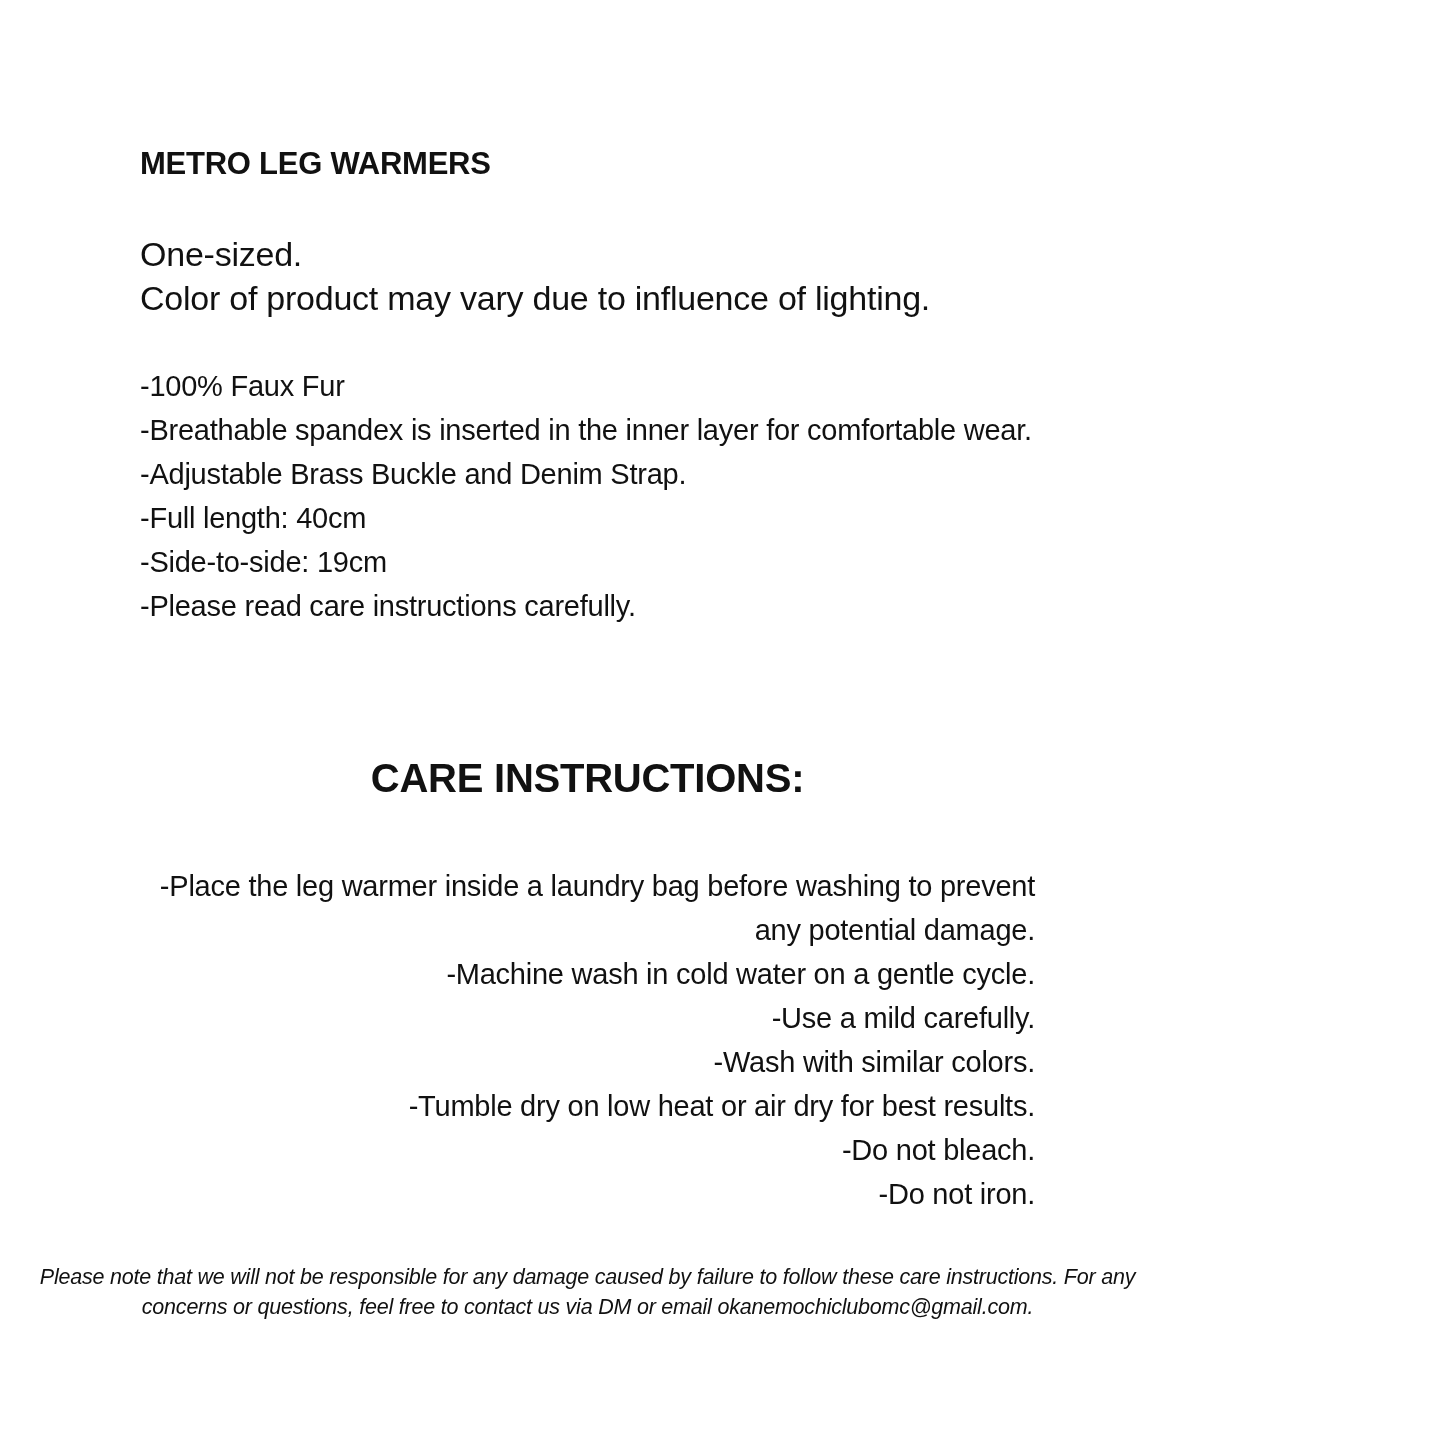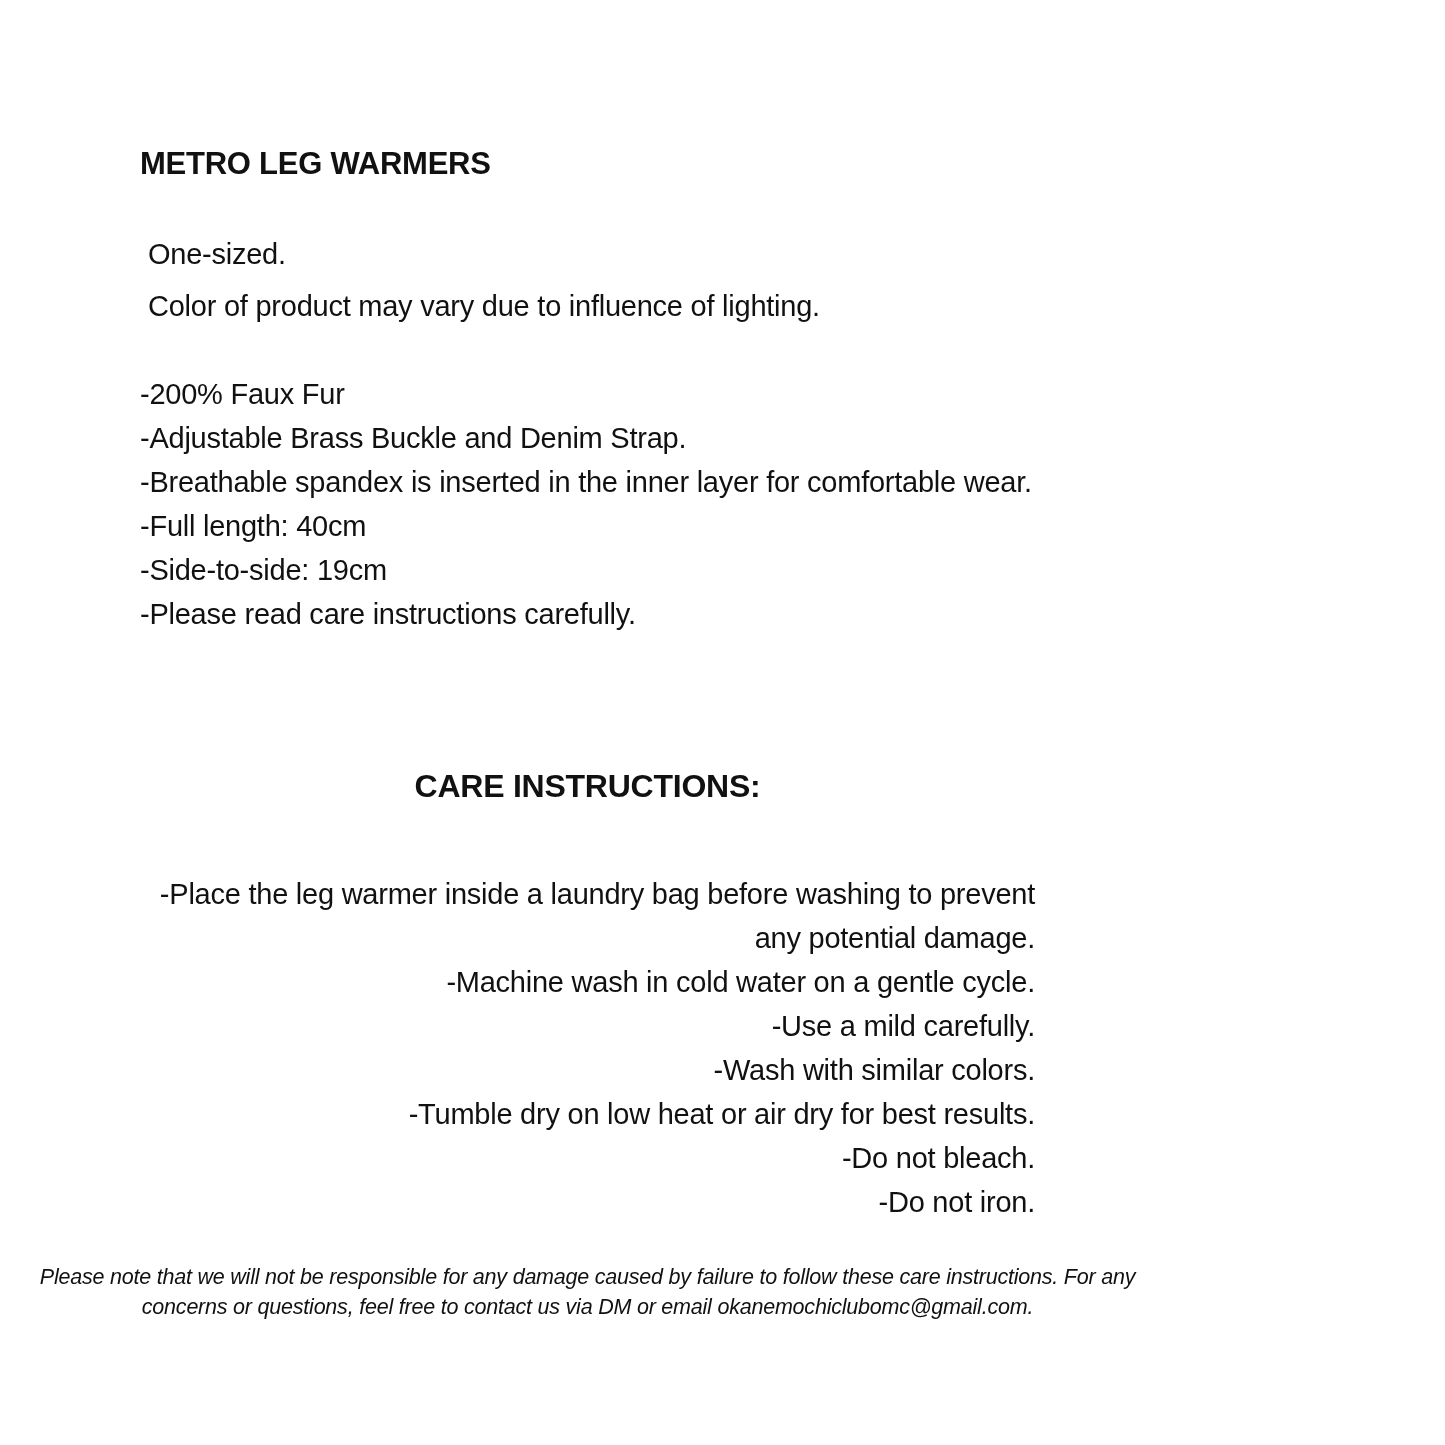--- a/index.html
+++ b/index.html
@@ -22,38 +22,38 @@
     padding: 142px 140px 0 140px;
     position: relative;
   }
   .doc-title {
     font-size: 31px;
     font-weight: 700;
     margin: 0 0 46px 0;
     line-height: 44px;
   }
   .intro-line {
-    font-size: 29px;
+    font-size: 34px;
     line-height: 44px;
-    margin: 8px;
+    margin: 0;
     max-width: 1110px;
   }
   .details-list {
     margin: 44px 0 0 0;
     padding: 0;
     list-style: none;
   }
   .details-list li,
   .care-list li {
     font-size: 29px;
     line-height: 44px;
     max-width: 1110px;
   }
   .care-heading {
-    font-size: 32px;
+    font-size: 40px;
     font-weight: 700;
     text-align: center;
     margin: 128px 0 0 0;
     line-height: 44px;
   }
   .care-list {
     margin: 64px 0 0 0;
     padding: 0;
     list-style: none;
     text-align: right;
@@ -76,23 +76,23 @@
 <body>
 
 <div class="page">
 
   <h1 class="doc-title">METRO LEG WARMERS</h1>
 
   <p class="intro-line">One-sized.</p>
   <p class="intro-line">Color of product may vary due to influence of lighting.</p>
 
   <ul class="details-list">
-    <li>-200% Faux Fur</li>
+    <li>-100% Faux Fur</li>
+    <li>-Breathable spandex is inserted in the inner layer for comfortable wear.</li>
     <li>-Adjustable Brass Buckle and Denim Strap.</li>
-    <li>-Breathable spandex is inserted in the inner layer for comfortable wear.</li>
     <li>-Full length: 40cm</li>
     <li>-Side-to-side: 19cm</li>
     <li>-Please read care instructions carefully.</li>
   </ul>
 
   <h2 class="care-heading">CARE INSTRUCTIONS:</h2>
 
   <ul class="care-list">
     <li>-Place the leg warmer inside a laundry bag before washing to prevent any potential damage.</li>
     <li>-Machine wash in cold water on a gentle cycle.</li>

